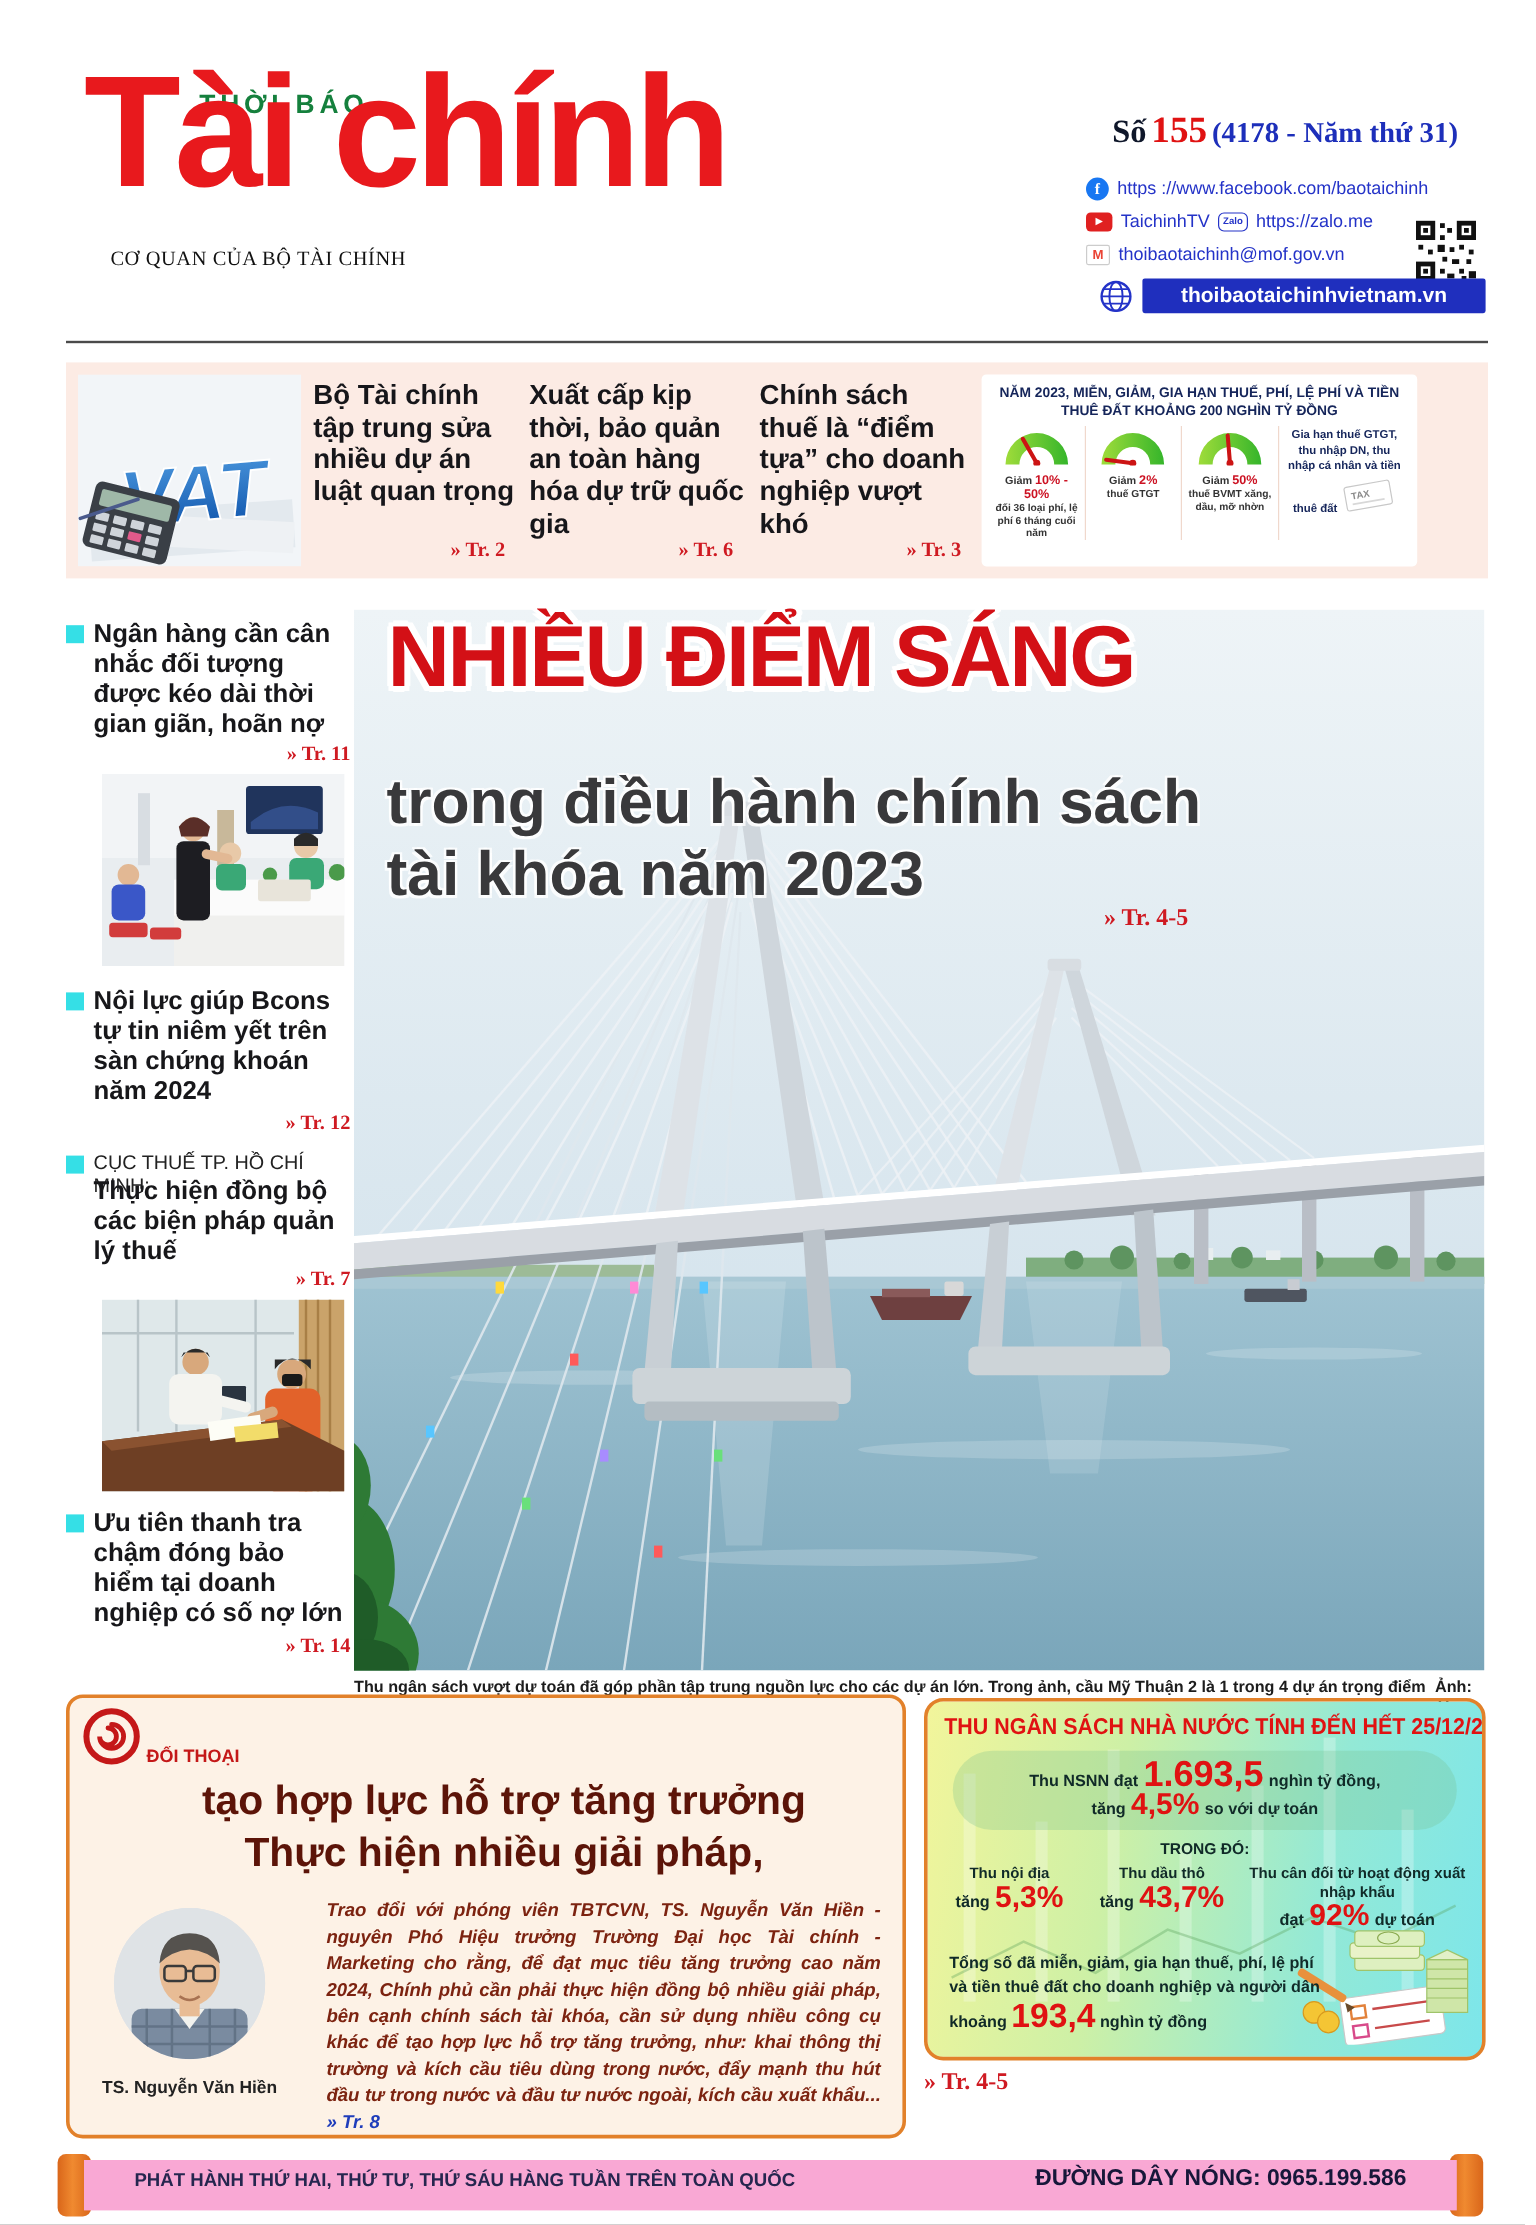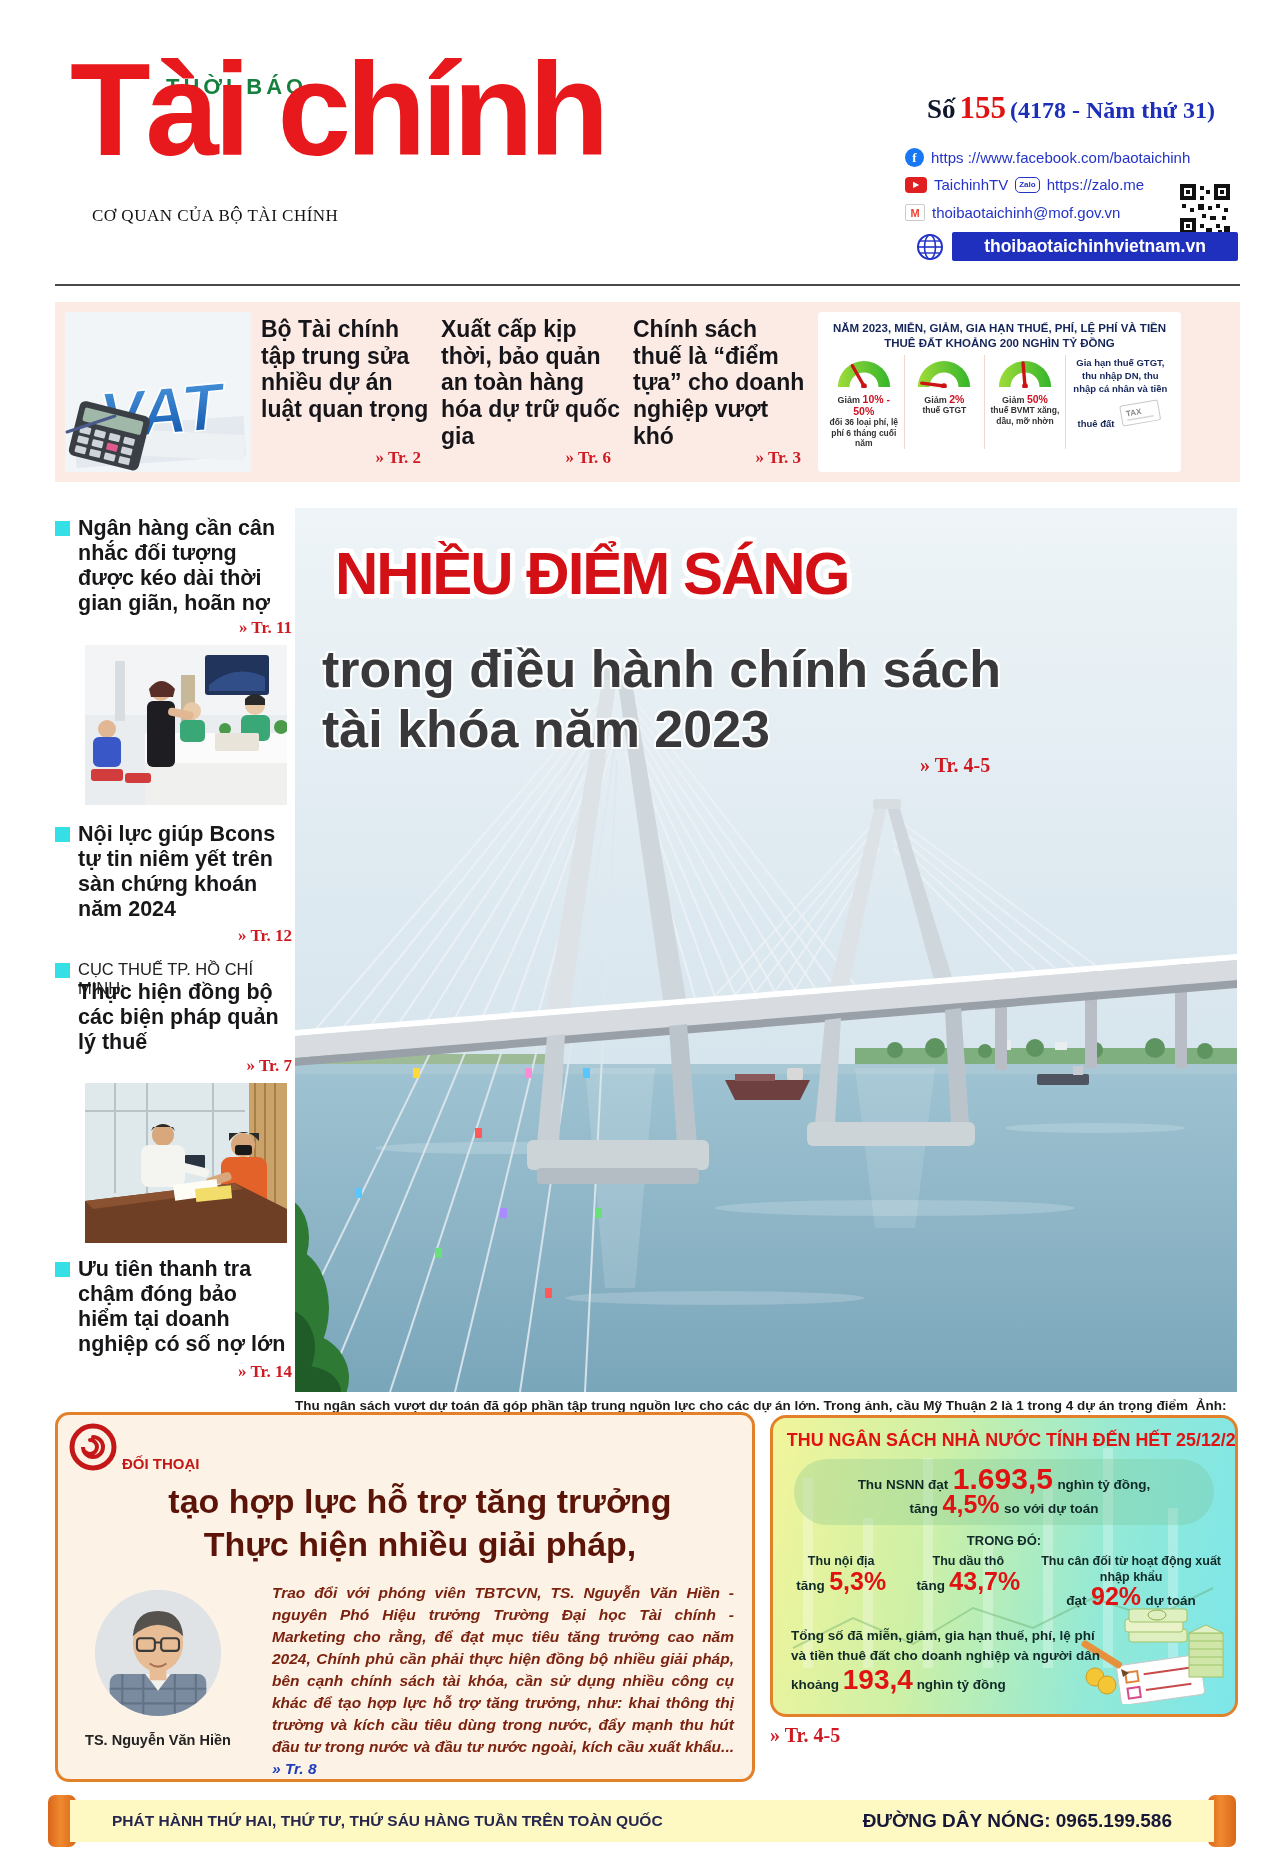--- a/index.html
+++ b/index.html
@@ -46,22 +46,22 @@
 
   
   .bullet{width:15px;height:15px;background:#35dfe6;}
   .sb-title{width:214px;font-weight:bold;font-size:21.5px;line-height:1.17;color:#17171a;}
   .sb-kicker{font-size:16.5px;color:#222;}
   .sb-ref{width:214px;text-align:right;padding-right:22px;}
   .sb-photo{width:202px;height:160px;overflow:hidden;}
 
   
   .feat-photo{left:295px;top:508px;width:942px;height:884px;}
-  .feat-headline{left:335px;top:512px;width:905px;color:#d31016;font-weight:bold;font-size:60px;letter-spacing:-2px;line-height:1;
-      text-shadow:-4px -4px 0 #fff,4px -4px 0 #fff,-4px 4px 0 #fff,4px 4px 0 #fff,0 -5px 0 #fff,0 5px 0 #fff,-5px 0 0 #fff,5px 0 0 #fff;margin-top:32px;}
+  .feat-headline{left:323px;top:512px;width:905px;color:#d31016;font-weight:bold;font-size:72px;letter-spacing:-2px;line-height:1;
+      text-shadow:-4px -4px 0 #fff,4px -4px 0 #fff,-4px 4px 0 #fff,4px 4px 0 #fff,0 -5px 0 #fff,0 5px 0 #fff,-5px 0 0 #fff,5px 0 0 #fff;}
   .feat-sub{left:322px;color:#39393b;font-weight:bold;font-size:52px;line-height:1.05;
       text-shadow:-2px -2px 0 rgba(255,255,255,.8),2px 2px 0 rgba(255,255,255,.8),-2px 2px 0 rgba(255,255,255,.8),2px -2px 0 rgba(255,255,255,.8);}
   .feat-ref{left:920px;top:754px;font-size:20px;}
   .feat-cap{left:295px;top:1398px;width:942px;display:flex;justify-content:space-between;
       font-size:13.5px;font-weight:bold;color:#1c1c1c;}
 
   
   .dlg-box{left:55px;top:1412px;width:700px;height:370px;background:#fdf2e6;border:3px solid #e2812a;border-radius:14px;box-sizing:border-box;}
   .dlg-logo{left:68px;top:1422px;display:flex;align-items:flex-end;gap:4px;}
   .dlg-logo-label{color:#c41818;font-weight:bold;font-size:15px;}
@@ -81,22 +81,22 @@
   .bud-red-md{color:#e01212;font-weight:bold;font-size:25px;line-height:.9;}
   .bud-trong{margin-top:8px;text-align:center;color:#102a28;font-weight:bold;font-size:13px;}
   .bud-cols{display:flex;margin:6px 8px 0;position:relative;z-index:2;}
   .bud-col{text-align:center;}
   .bud-col-label{color:#102a28;font-weight:bold;font-size:12.5px;line-height:1.25;}
   .bud-total{position:absolute;left:18px;top:208px;width:310px;color:#102a28;font-weight:bold;font-size:13.5px;line-height:1.5;z-index:2;}
   .bud-money{position:absolute;right:8px;bottom:10px;z-index:1;}
   .bud-ref{left:770px;top:1724px;font-size:20px;}
 
   
-  .foot-bar{left:70px;top:1800px;width:1144px;height:42px;background:#fef9c3;display:flex;align-items:center;justify-content:space-between;
-      padding:4px 42px;box-sizing:border-box;}
+  .foot-bar{left:70px;top:1800px;width:1144px;height:42px;background:#f9a8d4;display:flex;align-items:flex-end;justify-content:space-between;
+      padding:15px 42px;box-sizing:border-box;}
   .foot-left{color:#26264f;font-size:15.5px;font-weight:bold;}
   .foot-right{color:#17173a;font-size:19px;font-weight:bold;}
   .foot-cap{top:1795px;width:28px;height:52px;background:linear-gradient(90deg,#d9661a,#f08a30 45%,#d9661a);border-radius:7px;}
 </style>
 </head>
 <body>
 
 <div class="page">
 
   <svg width="0" height="0" style="position:absolute">

